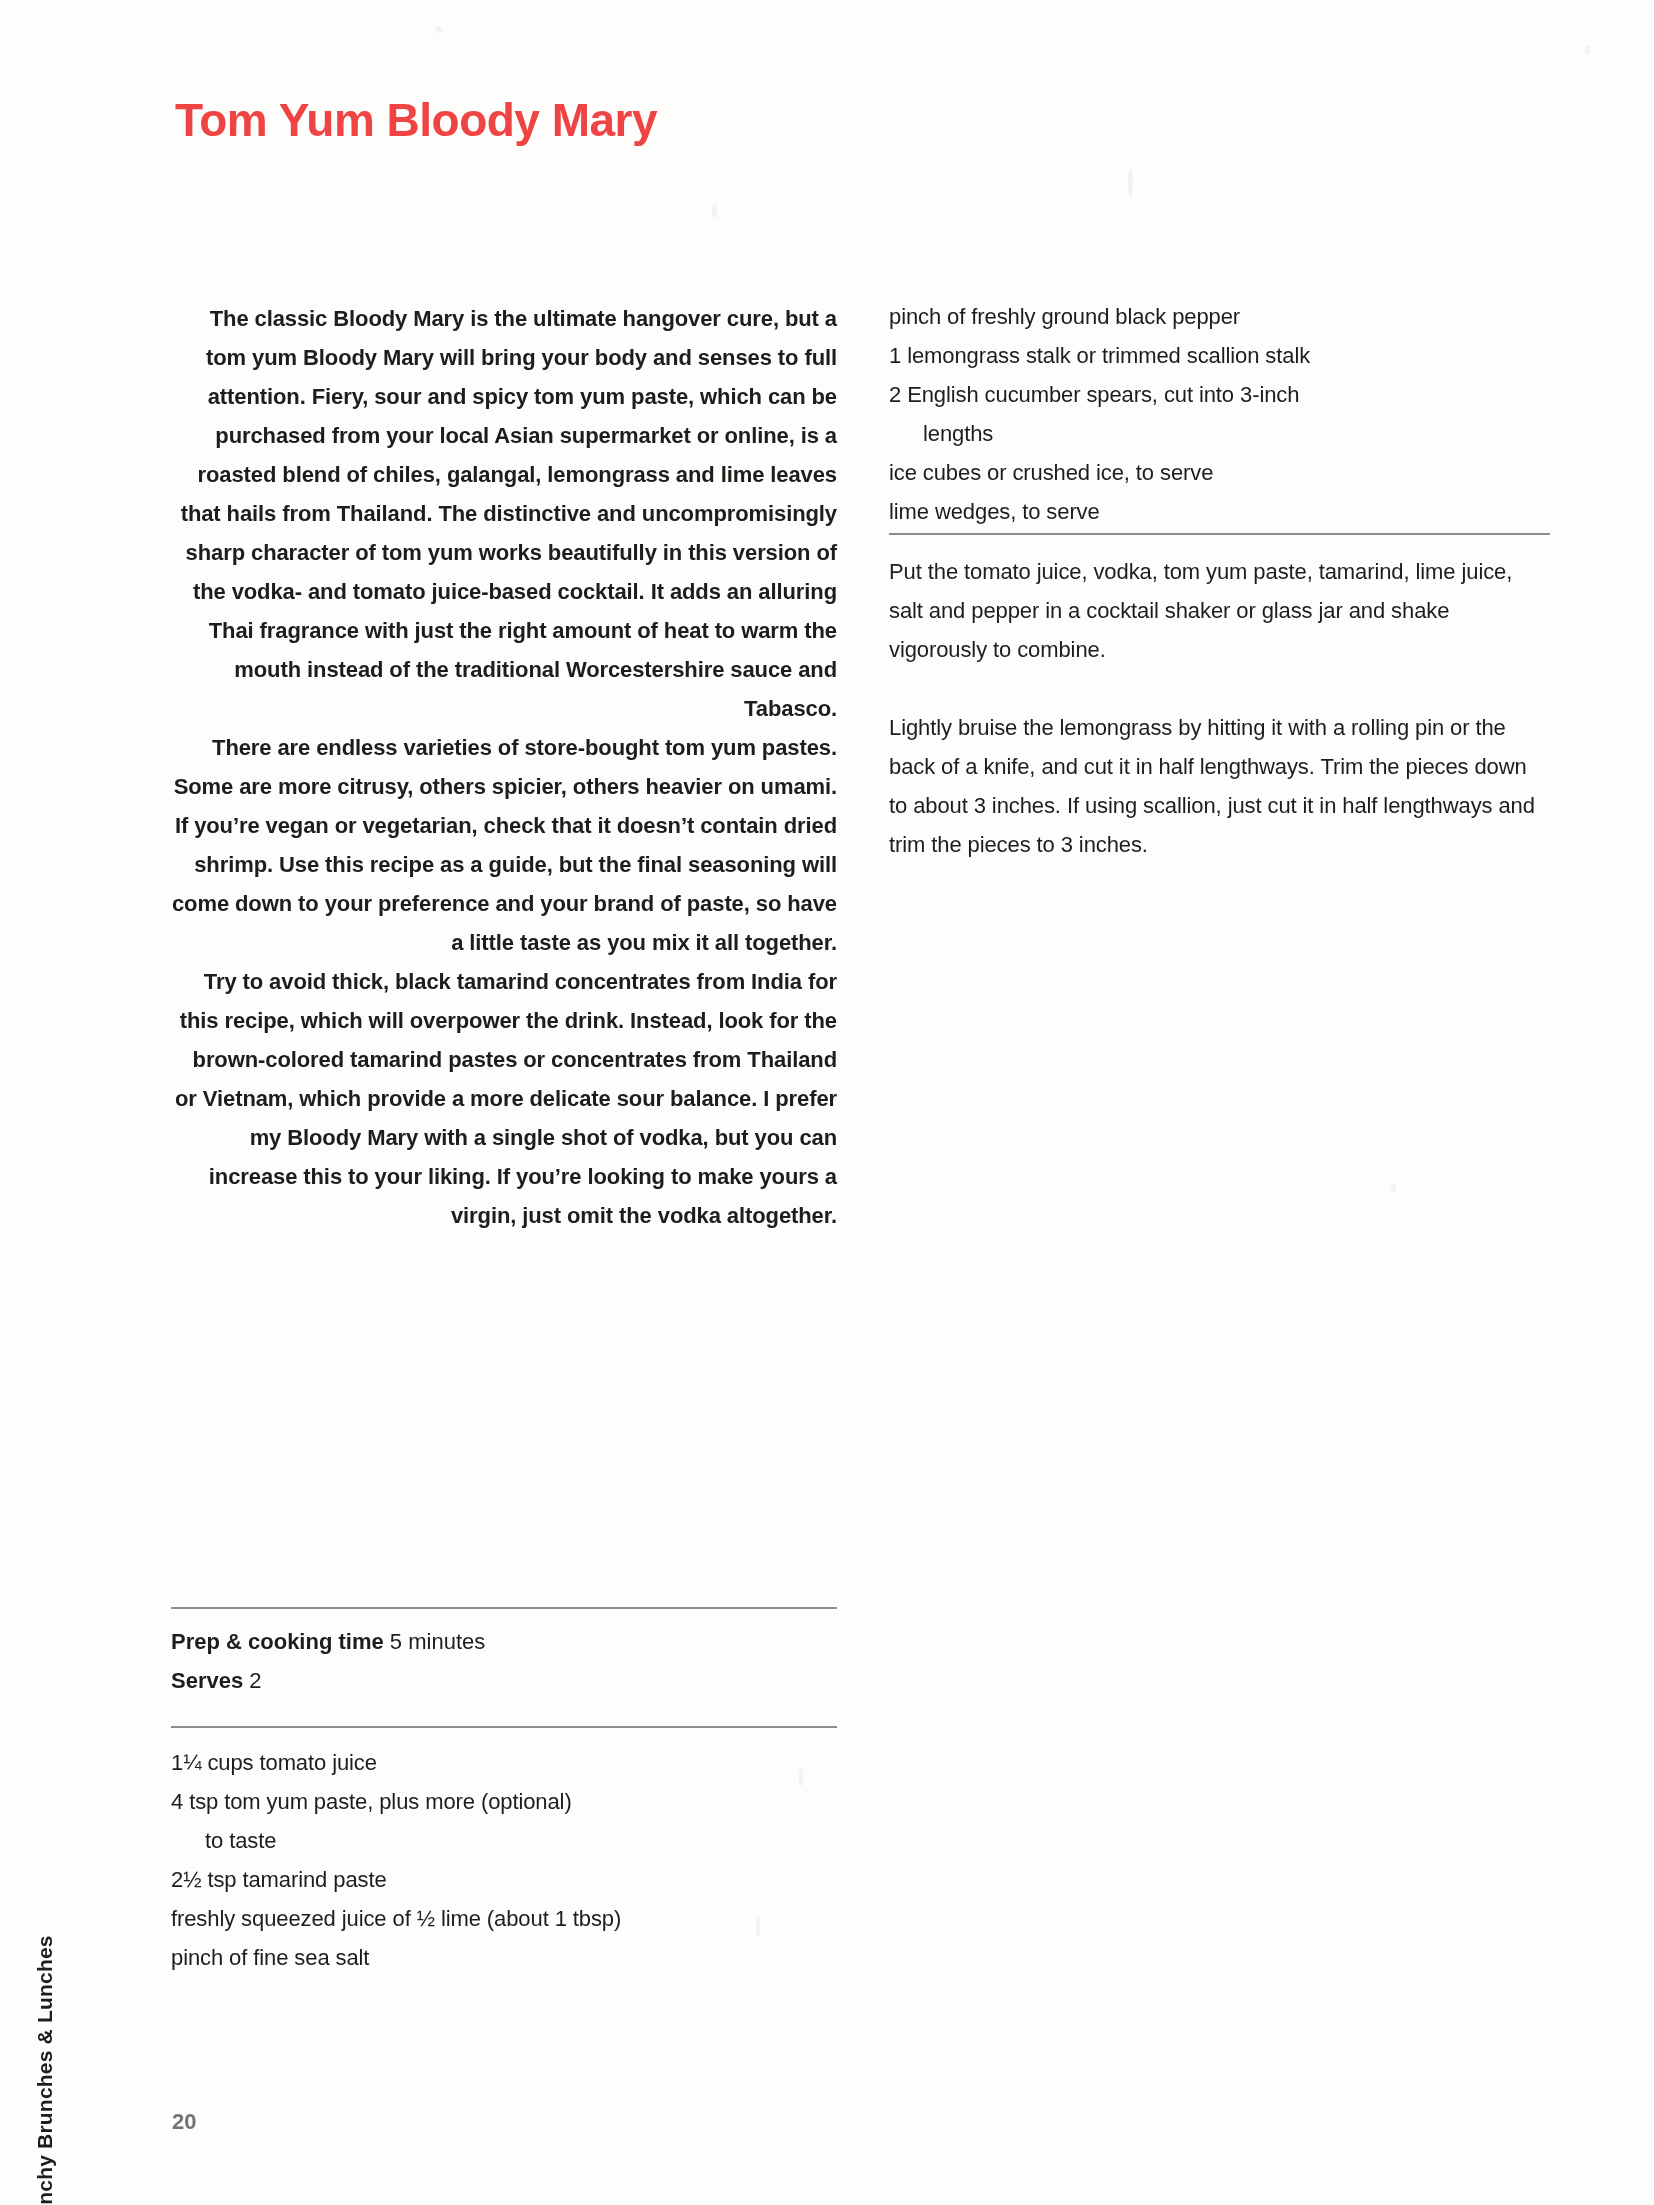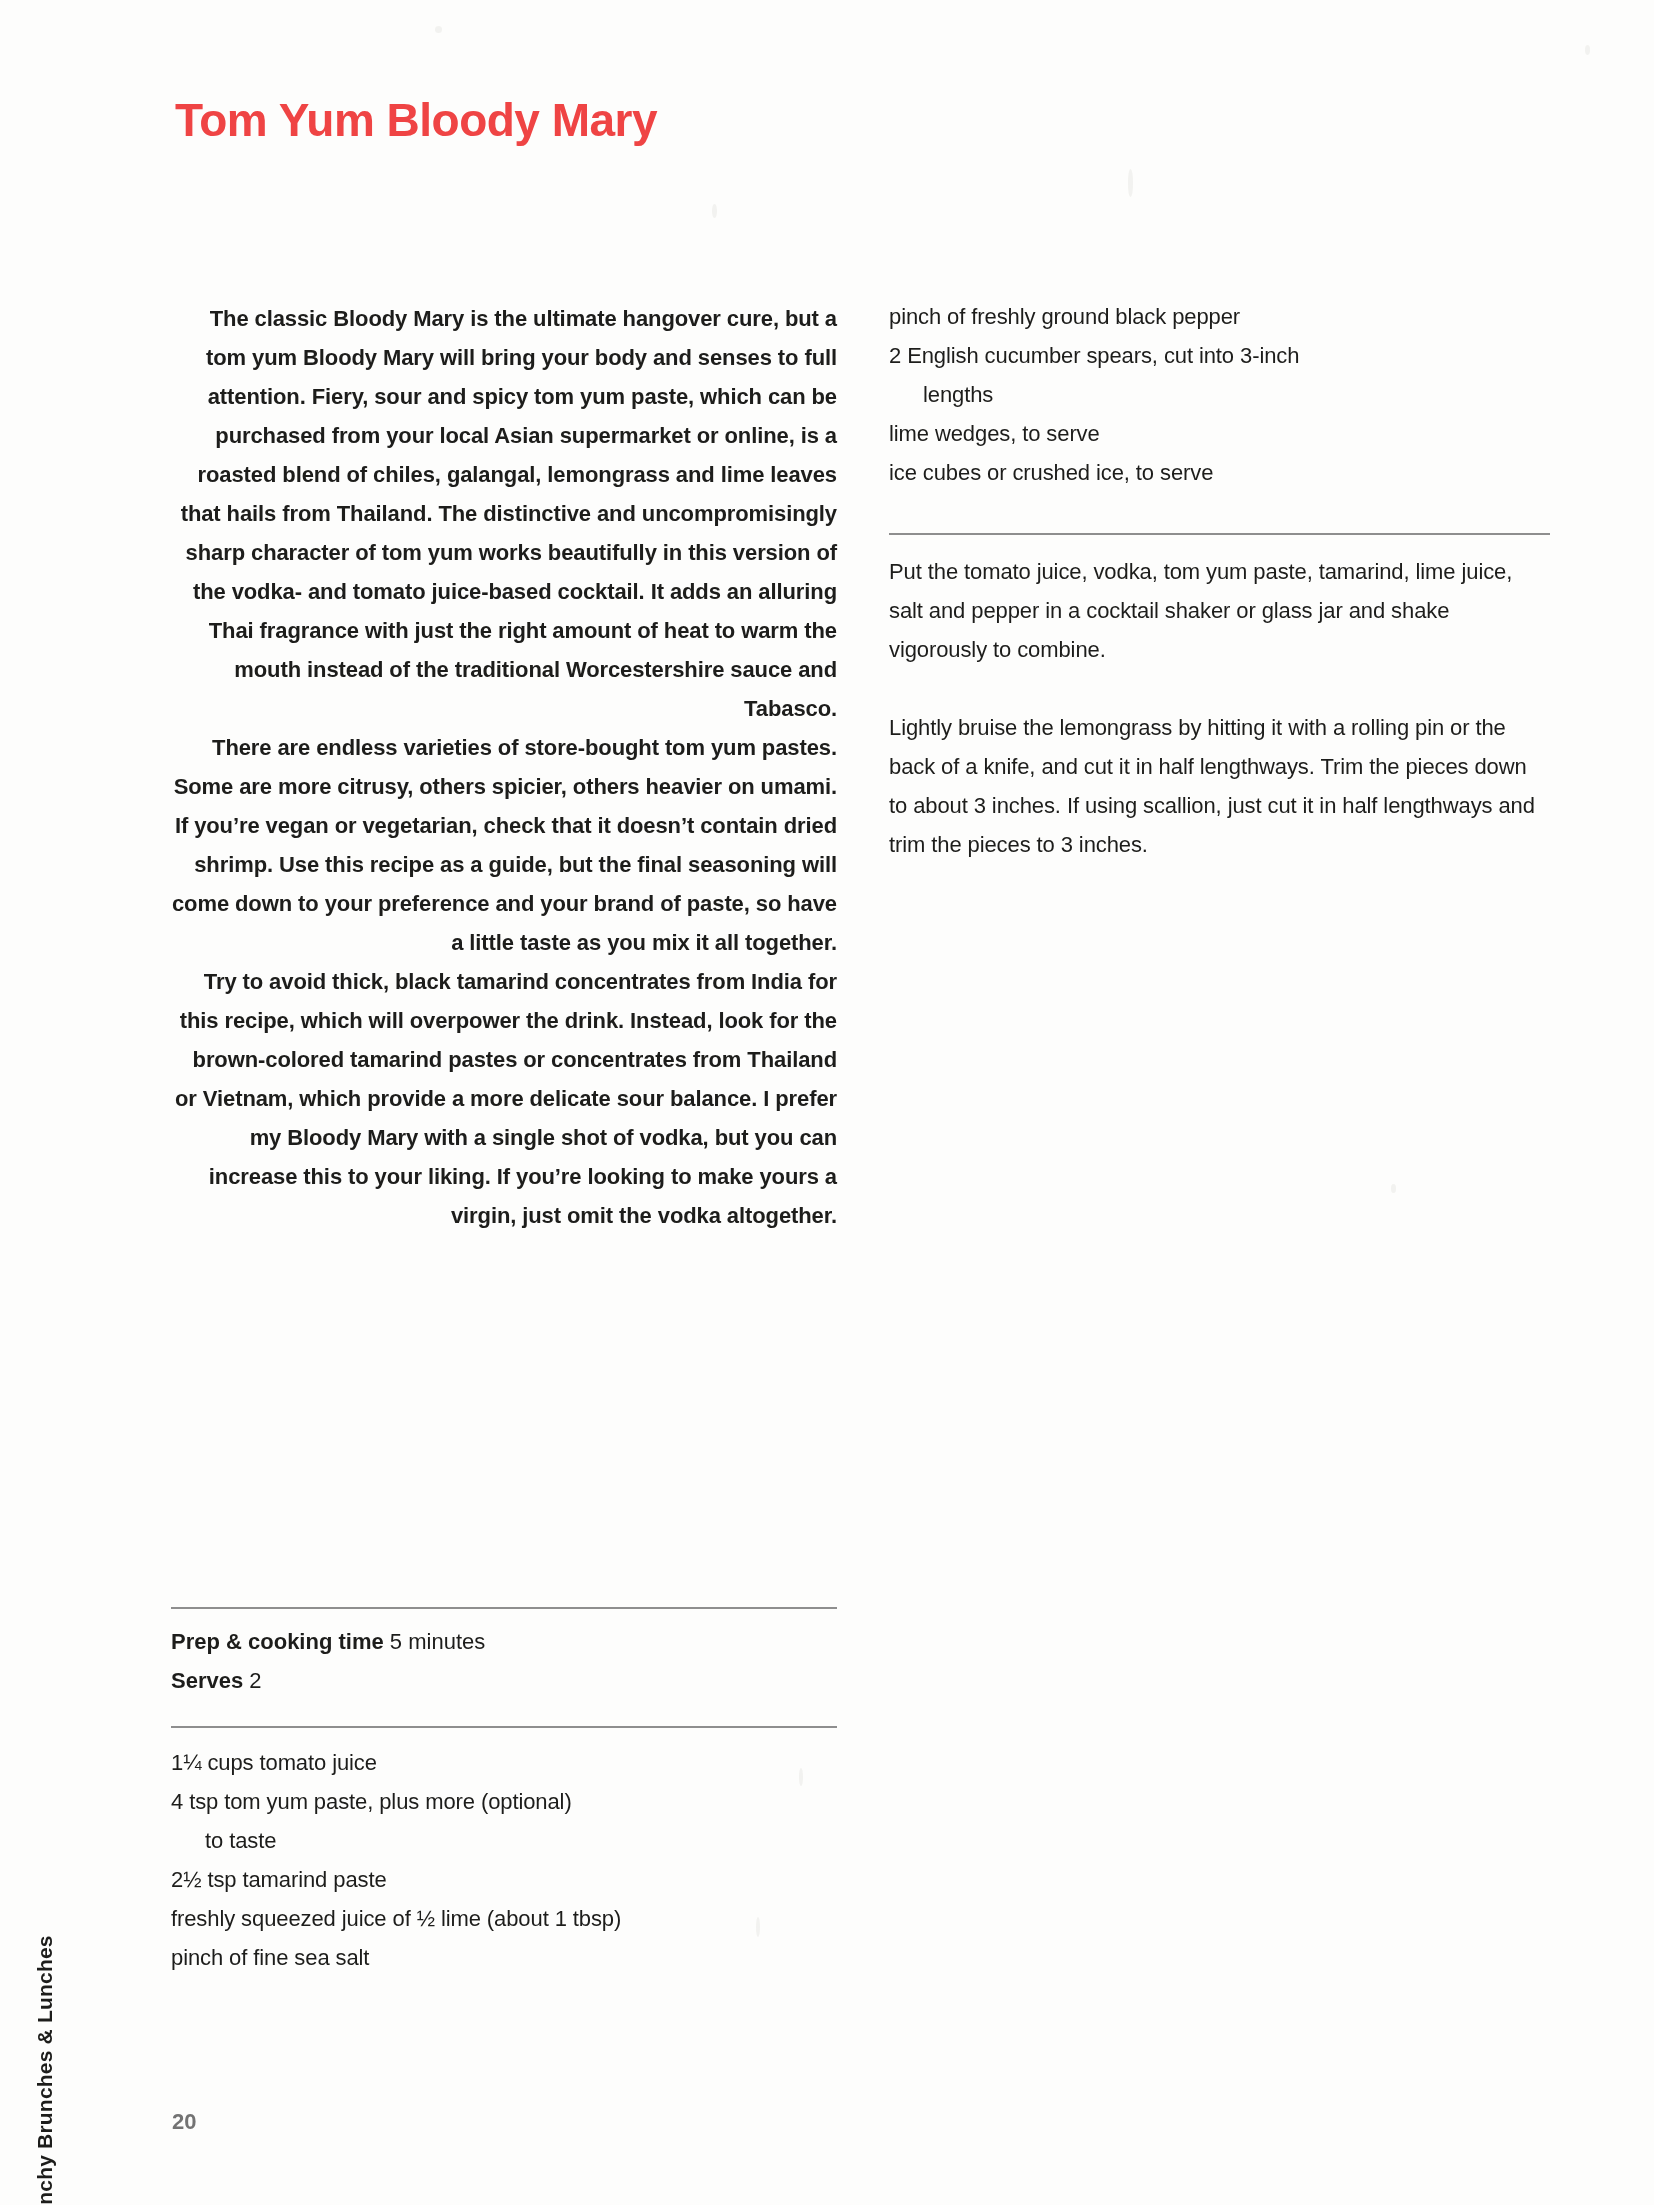--- a/index.html
+++ b/index.html
@@ -171,24 +171,25 @@
   <div class="ing-line cont">to taste</div>
   <div class="ing-line">2½ tsp tamarind paste</div>
   <div class="ing-line">freshly squeezed juice of ½ lime (about 1 tbsp)</div>
   <div class="ing-line">pinch of fine sea salt</div>
 </div>
 
 <div class="folio">20</div>
 
 <div class="plain" style="position:absolute;left:889px;top:297px;width:692px;">
   <div class="ing-line">pinch of freshly ground black pepper</div>
+  <div class="ing-line">1 lemongrass stalk or trimmed scallion stalk</div>
   <div class="ing-line">2 English cucumber spears, cut into 3-inch</div>
   <div class="ing-line cont">lengths</div>
+  <div class="ing-line">ice cubes or crushed ice, to serve</div>
   <div class="ing-line">lime wedges, to serve</div>
-  <div class="ing-line">ice cubes or crushed ice, to serve</div>
 </div>
 
 <div class="rule rule-right-1"></div>
 
 <div class="plain" style="position:absolute;left:889px;top:552px;width:661px;">
   <p class="step">Put the tomato juice, vodka, tom yum paste, tamarind, lime juice, salt and pepper in a cocktail shaker or glass jar and shake vigorously to combine.</p>
   <p class="step">Lightly bruise the lemongrass by hitting it with a rolling pin or the back of a knife, and cut it in half lengthways. Trim the pieces down to about 3 inches. If using scallion, just cut it in half lengthways and trim the pieces to 3 inches.</p>
 </div>
 
 

